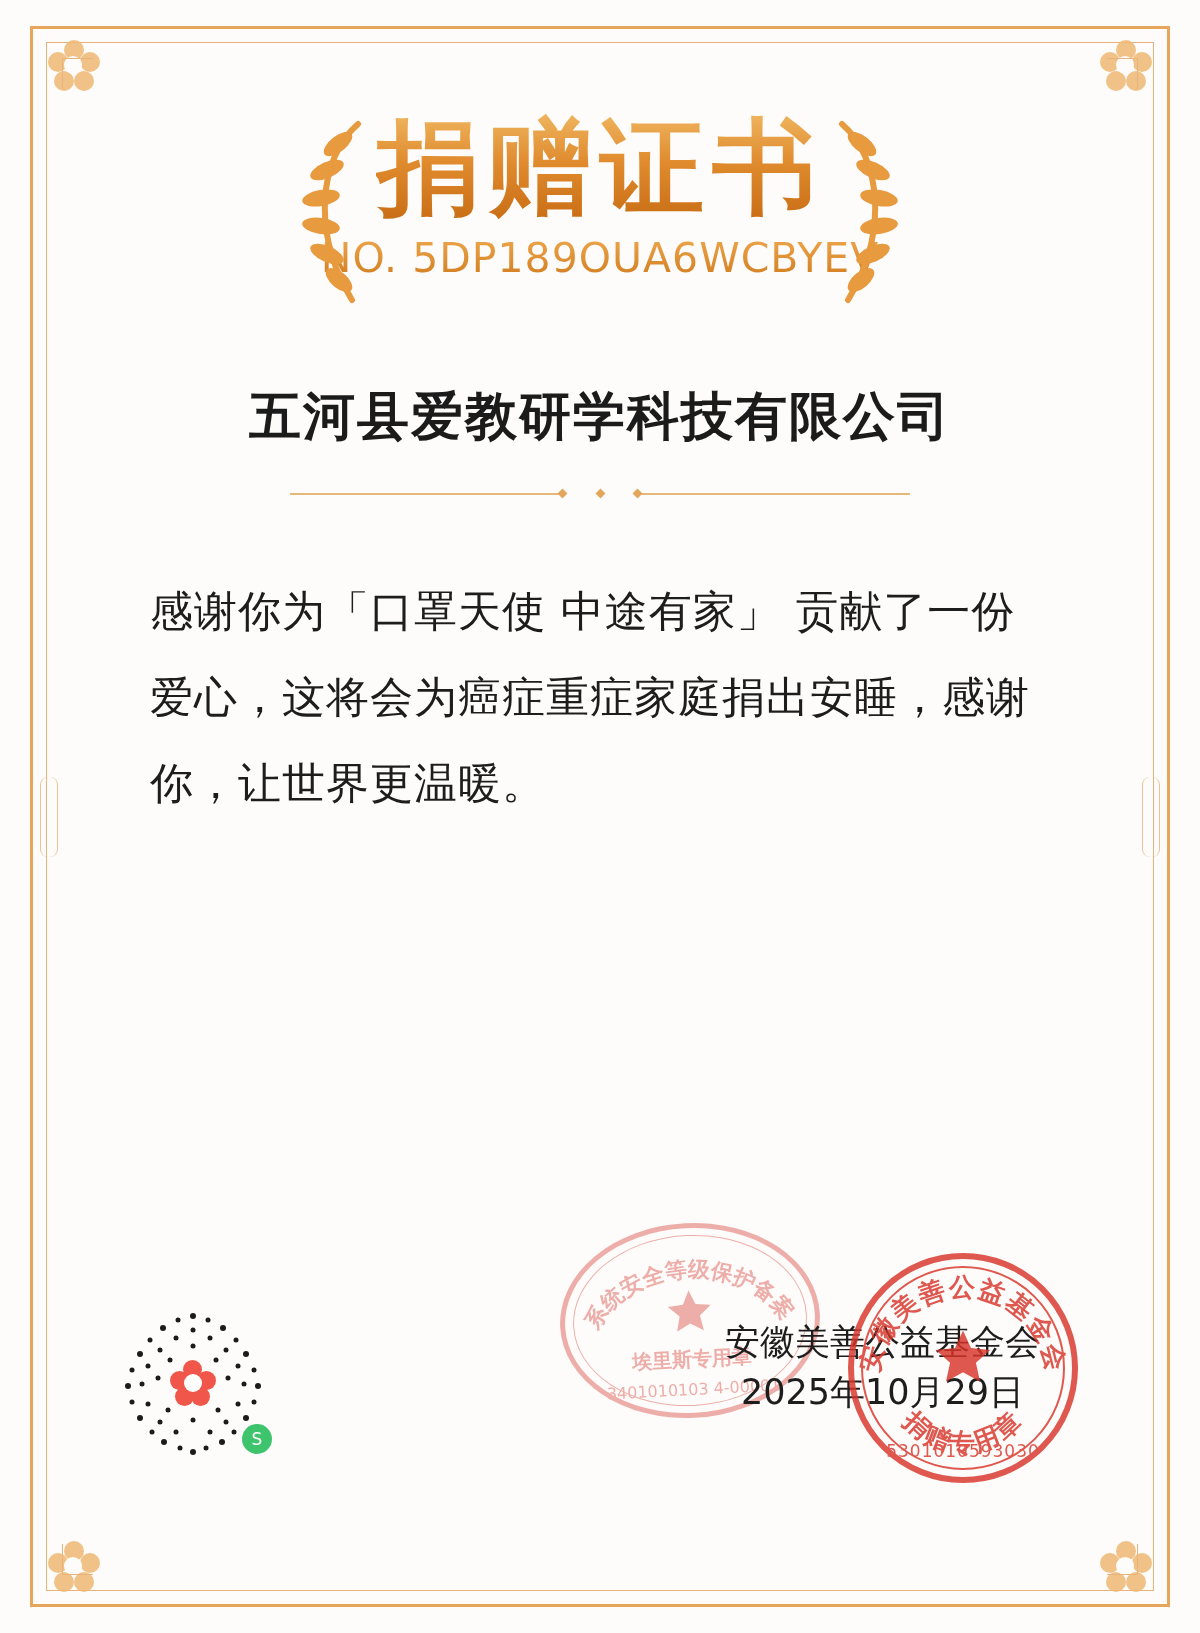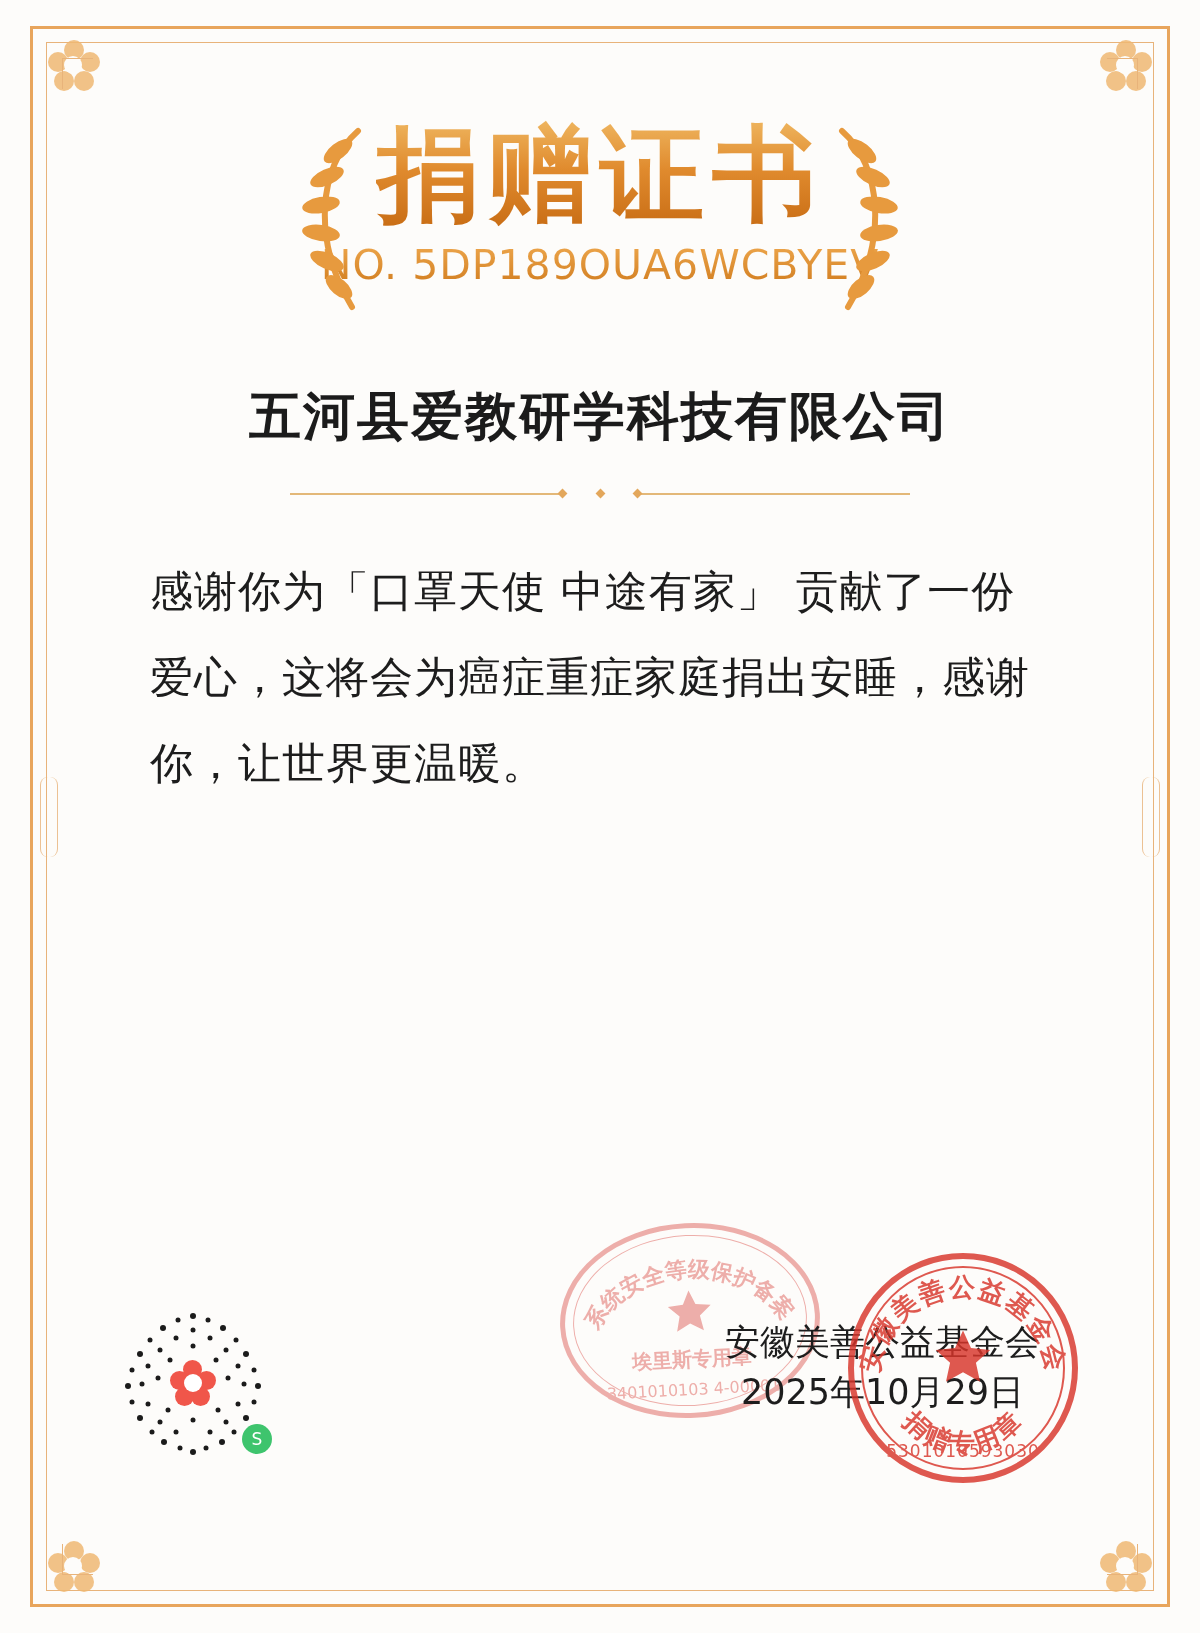--- a/index.html
+++ b/index.html
@@ -102,21 +102,20 @@
   .header {
     position: absolute;
     left: 0; right: 0;
     top: 108px;
     text-align: center;
   }
   .title-row {
     position: relative;
     display: inline-block;
     padding: 0 70px;
-    margin-top: 7px;
   }
   .cert-title {
     font-family: "DejaVu Sans", "Liberation Sans", sans-serif;
     font-size: 104px;
     font-weight: bold;
     letter-spacing: 8px;
     line-height: 1.15;
     background: linear-gradient(180deg, #f0b963 0%, #e08b2e 45%, #c66a12 100%);
     -webkit-background-clip: text;
     background-clip: text;
@@ -184,21 +183,21 @@
   }
   .divider .dot.d-mid { left: 50%; margin-left: -3.5px; }
   .divider .dot.d-l { left: 44%; margin-left: -3.5px; }
   .divider .dot.d-r { right: 44%; margin-right: -3.5px; }
 
   
   .body-text {
     position: absolute;
     left: 150px;
     right: 150px;
-    top: 548px;
+    top: 568px;
     font-family: "DejaVu Sans", "Liberation Sans", sans-serif;
     font-size: 43px;
     line-height: 86px;
     color: #1d1d1d;
     text-align: left;
     letter-spacing: 1px;
   }
 
   
   .signature {

